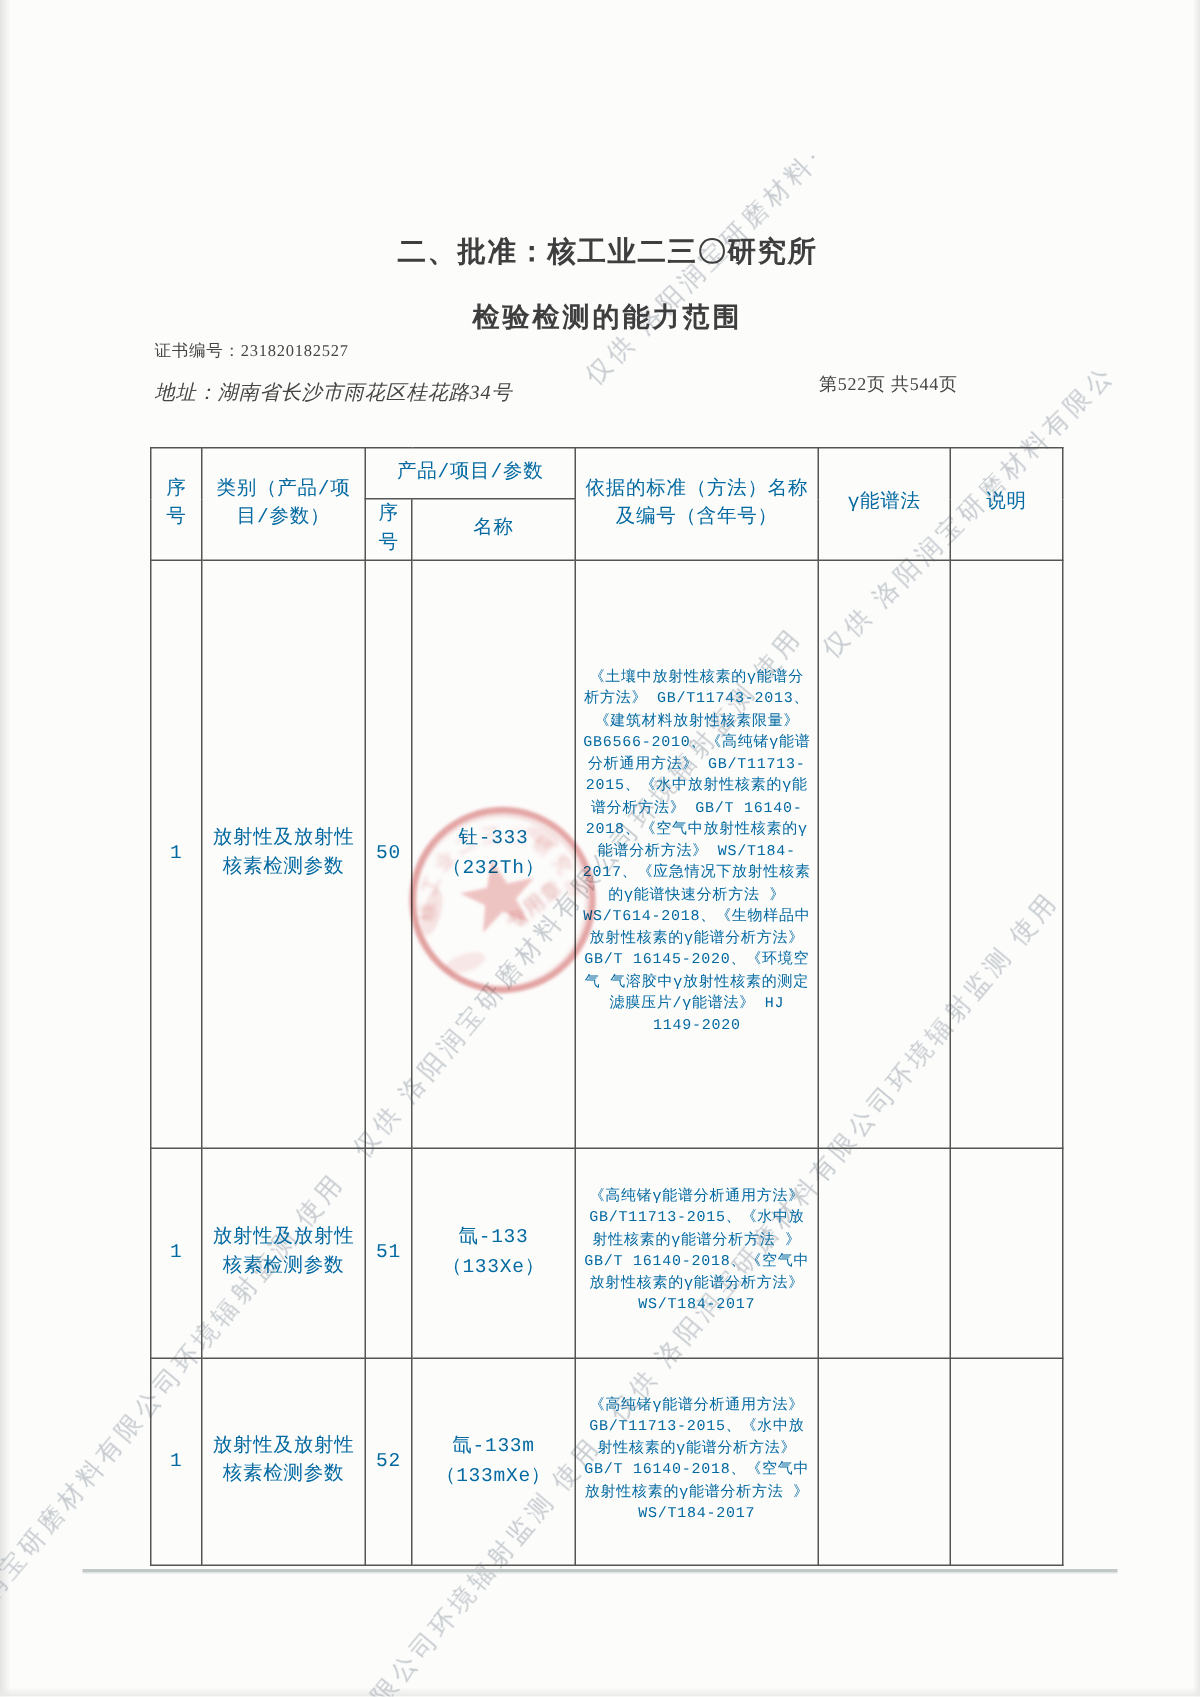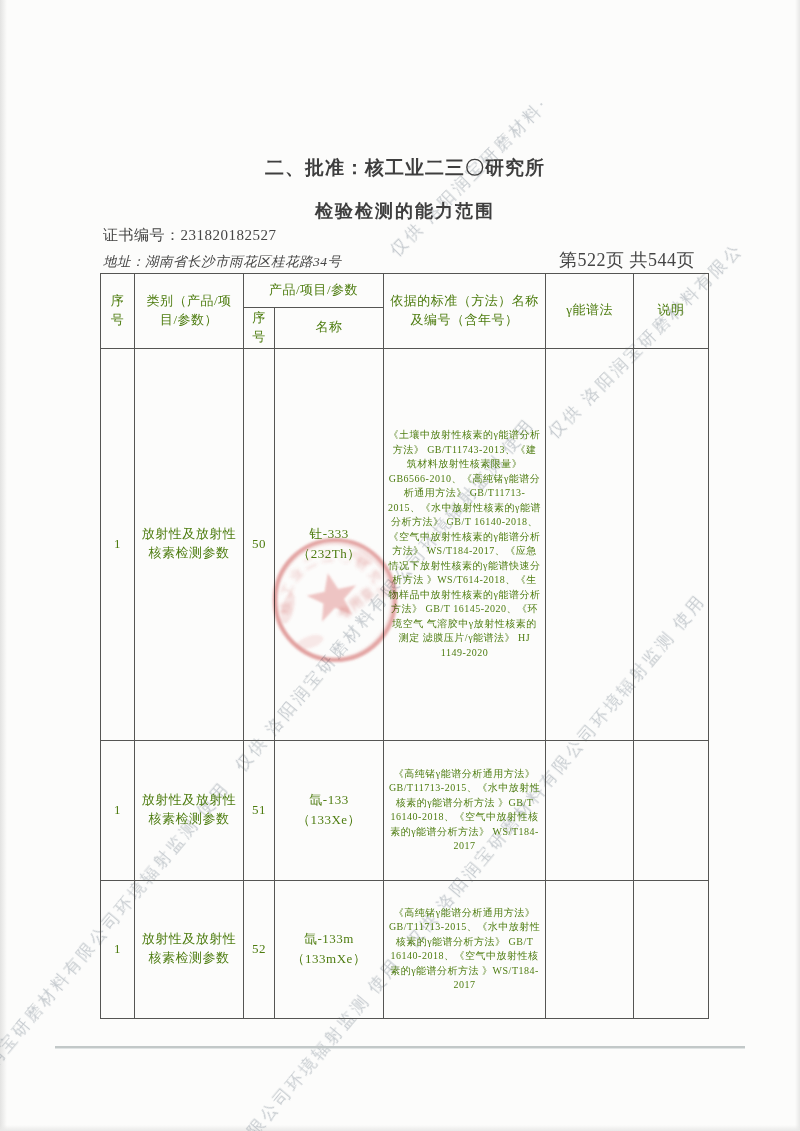--- a/index.html
+++ b/index.html
@@ -15,29 +15,29 @@
   .edge-right{position:absolute;right:0;top:0;width:5px;height:1131px;
     background:linear-gradient(270deg,#e8e8e7,rgba(250,250,250,0));}
   .edge-bottom{position:absolute;left:0;bottom:0;width:800px;height:6px;
     background:linear-gradient(0deg,#e9e9e8,rgba(250,250,250,0));}
 
   
   .title1{position:absolute;left:0;top:155px;width:810px;text-align:center;
     font-size:19px;font-weight:bold;letter-spacing:1px;color:#3e3e3e;}
   .title2{position:absolute;left:0;top:199px;width:810px;text-align:center;
     font-size:18px;font-weight:bold;letter-spacing:2px;color:#3e3e3e;}
-  .cert{position:absolute;left:103px;top:226px;font-size:15px;letter-spacing:0.5px;}
+  .cert{position:absolute;left:103px;top:226px;font-size:11px;letter-spacing:0.5px;}
   .addr{position:absolute;left:103px;top:253px;font-size:13.5px;letter-spacing:0.5px;font-style:italic;}
-  .pageind{position:absolute;left:515px;top:248px;width:180px;text-align:right;
-    font-size:18px;letter-spacing:0.5px;}
+  .pageind{position:absolute;left:546px;top:248px;width:180px;
+    font-size:12px;letter-spacing:0.5px;}
 
   
-  table.cap{position:absolute;left:100px;top:273px;width:608px;
+  table.cap{position:absolute;left:100px;top:298px;width:608px;
     border-collapse:collapse;table-layout:fixed;
-    font-size:13px;color:#4d7c0f;}
+    font-size:13px;color:#0369a1;font-family:Liberation Mono, monospace;}
   table.cap th,table.cap td{
     border:1.4px solid #555553;font-weight:normal;
     text-align:center;vertical-align:middle;padding:1px 4px;
     letter-spacing:0.5px;line-height:1.45;}
   table.cap col.c1{width:34px}  table.cap col.c2{width:109px}
   table.cap col.c3{width:31px}  table.cap col.c4{width:109px}
   table.cap col.c5{width:162px} table.cap col.c6{width:88px}
   table.cap col.c7{width:75px}
   td.cat{padding:0 7px;}
   td.std{font-size:10px;line-height:1.44;letter-spacing:0.4px;padding:2px 3px;}

